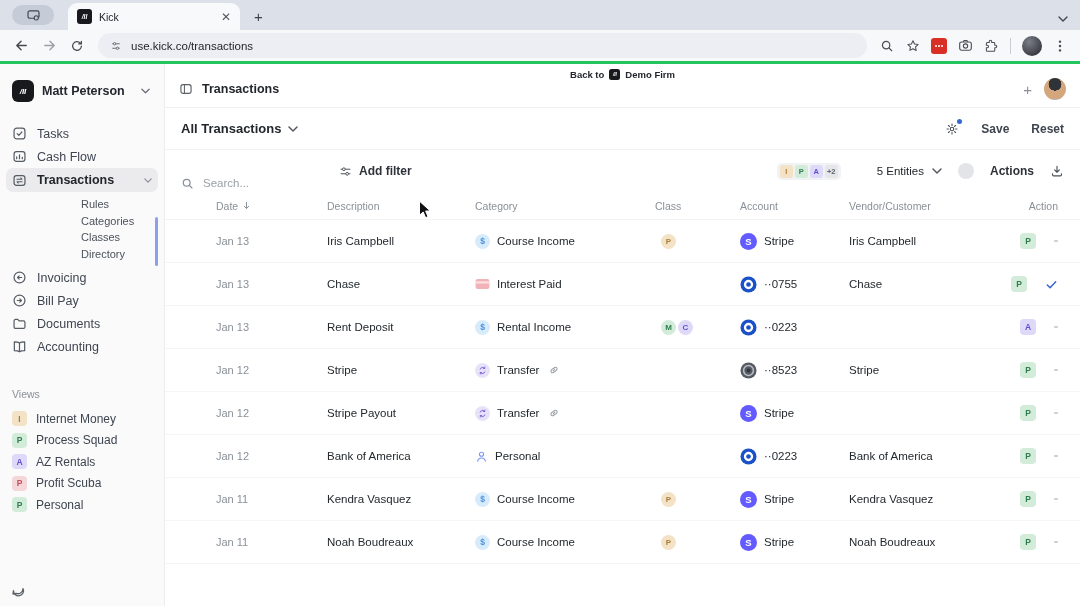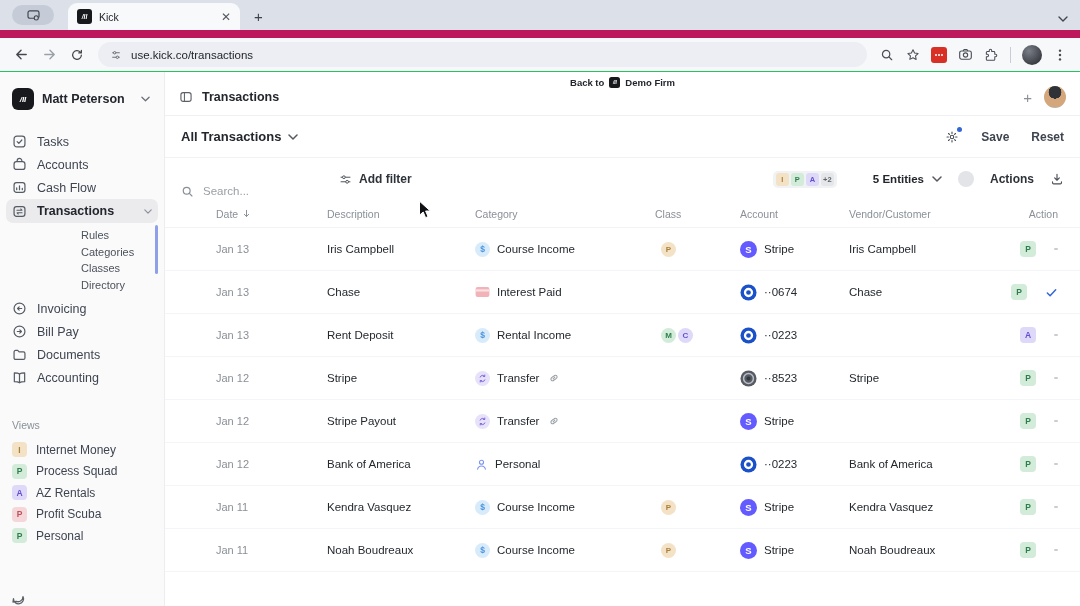--- a/index.html
+++ b/index.html
@@ -1,33 +1,33 @@
 <!DOCTYPE html>
 <html><head>
 <meta charset="utf-8">
 <style>
   html,body{margin:0;padding:0;background:#e9ecf1;}
   *{box-sizing:border-box;}
-  .screen{position:relative;width:1080px;height:606px;overflow:hidden;background:#be185d;
+  .screen{position:relative;width:1080px;height:606px;overflow:hidden;background:#0f172a;
     font-family:"Liberation Sans",sans-serif;color:#24292e;}
   svg{display:block;}
 
   
   .tabstrip{height:30px;background:#dce1e9;display:flex;align-items:flex-end;padding:0 10px;position:relative;}
   .tab-search-pill{width:42px;height:20px;border-radius:10px;background:#c6ccd7;margin:0 14px 5px 2px;
     display:flex;align-items:center;justify-content:center;color:#42464d;}
   .tab{width:172px;height:27px;background:#f8f9fb;border-radius:9px 9px 0 0;display:flex;align-items:center;
     gap:7px;padding:0 9px;}
   .favicon{width:15px;height:15px;border-radius:3px;background:#17191c;color:#fff;font-size:6.5px;font-weight:bold;
     font-style:italic;display:flex;align-items:center;justify-content:center;flex:none;}
   .tab-title{font-size:10.5px;color:#1d2125;flex:1;}
   .tab-close{color:#55595f;font-size:12px;line-height:1;cursor:default;}
   .newtab{color:#3f4348;font-size:15px;margin:0 0 6px 14px;line-height:1;}
   .tabstrip-chevron{position:absolute;right:12px;bottom:8px;color:#43474d;}
-  .toolbar{height:34px;background:#f7f8fa;display:flex;align-items:center;padding:0 8px;gap:2px;border-bottom:1px solid #22c55e;margin-top:8px;}
+  .toolbar{height:34px;background:#f7f8fa;display:flex;align-items:center;padding:0 8px;gap:2px;border-bottom:3px solid #22c55e;}
   .navbtn{width:26px;height:26px;display:flex;align-items:center;justify-content:center;color:#44474c;}
   .navbtn.dim{color:#9aa0a6;}
   .urlbar{flex:1;height:25px;background:#eceef3;border-radius:13px;display:flex;align-items:center;
     gap:9px;padding:0 12px;margin:0 6px;}
   .urlbar .tune{color:#5f6368;}
   .url-text{font-size:11.5px;color:#1d2125;}
   .tool-ic{width:24px;height:24px;display:flex;align-items:center;justify-content:center;color:#4a4e55;}
   .redext{width:16px;height:16px;border-radius:3px;background:#d93025;display:flex;align-items:center;
     justify-content:center;gap:1px;}
   .redext i{width:2px;height:2px;border-radius:50%;background:#fff;}
@@ -90,21 +90,21 @@
   .search-wrap input{border:none;outline:none;background:transparent;font-size:11.5px;width:95px;
     font-family:"Liberation Sans",sans-serif;color:#24292e;}
   .search-wrap input::placeholder{color:#9aa0a6;}
   .addfilter{display:flex;align-items:center;gap:7px;font-size:12px;font-weight:bold;color:#2e333a;margin-left:28px;}
   .addfilter .nic{color:#4a4f56;}
   .controls-right{margin-left:auto;display:flex;align-items:center;gap:16px;}
   .entities{display:flex;align-items:center;gap:8px;}
   .chipset{display:flex;align-items:center;gap:2px;background:#f1f2f4;border-radius:5px;padding:2px 3px;}
   .chip{min-width:13px;height:13px;border-radius:3px;font-size:7.5px;font-weight:bold;display:flex;
     align-items:center;justify-content:center;padding:0 2px;}
-  .entities-label{font-size:11.5px;font-weight:bold;color:#23272d;padding-left:28px;}
+  .entities-label{font-size:11.5px;font-weight:normal;color:#23272d;padding-left:28px;}
   .entities .caret{color:#55595f;}
   .grey-circle{width:16px;height:16px;border-radius:50%;background:#e2e4e8;}
   .actions-label{font-size:12px;font-weight:bold;color:#2e333a;}
   .dl-btn{color:#4a4f56;}
 
   
   .grid-cols{display:grid;grid-template-columns:111px 148px 180px 85px 109px 1fr 80px;
     padding:0 22px 0 51px;align-items:center;}
   .thead{height:28px;font-size:10.5px;color:#8a9097;border-bottom:1px solid #f2f3f6;flex:none;}
   .th{display:flex;align-items:center;gap:4px;}
@@ -254,29 +254,20 @@
             <svg width="15" height="15" viewBox="0 0 16 16">
               <rect x="2.2" y="2.2" width="11.6" height="11.6" rx="3" fill="none" stroke="currentColor" stroke-width="1.3"></rect>
               <path d="M5.5 8.2l1.8 1.8 3.2-3.6" fill="none" stroke="currentColor" stroke-width="1.3" stroke-linecap="round" stroke-linejoin="round"></path>
             </svg>
           </span>
         <span>Tasks</span>
       </div>
       <div class="nav-item">
         <span class="nic">
             <svg width="15" height="15" viewBox="0 0 16 16">
-              <path d="M5.5 5V4a2.5 2.5 0 015 0v1" fill="none" stroke="currentColor" stroke-width="1.3"></path>
-              <rect x="2.2" y="5" width="11.6" height="8.3" rx="2.5" fill="none" stroke="currentColor" stroke-width="1.3"></rect>
-            </svg>
-          </span>
-        <span>Accounts</span>
-      </div>
-      <div class="nav-item">
-        <span class="nic">
-            <svg width="15" height="15" viewBox="0 0 16 16">
               <rect x="2.2" y="2.8" width="11.6" height="10.4" rx="2.5" fill="none" stroke="currentColor" stroke-width="1.3"></rect>
               <path d="M5 10.4V8.4M8 10.4V6.2M11 10.4V8.8" stroke="currentColor" stroke-width="1.3" stroke-linecap="round"></path>
             </svg>
           </span>
         <span>Cash Flow</span>
       </div>
       <div class="nav-item active">
         <span class="nic">
             <svg width="15" height="15" viewBox="0 0 16 16">
               <rect x="2.2" y="2.8" width="11.6" height="10.4" rx="2.5" fill="none" stroke="currentColor" stroke-width="1.3"></rect>
@@ -528,21 +519,21 @@
           <span>Interest Paid</span>
         </div>
         <div class="class-cell"></div>
         <div class="c-cell">
           <span class="logo">
               <svg width="17" height="17" viewBox="0 0 18 18">
                 <circle cx="9" cy="9" r="8.5" fill="#1a50c8"></circle>
                 <circle cx="9" cy="9" r="3.7" fill="none" stroke="#fff" stroke-width="2.4"></circle>
               </svg>
             </span>
-          <span>··0674</span>
+          <span>··0755</span>
         </div>
         <div class="c-cell">
             <span>Chase</span>
           </div>
         <div class="action-cell">
           <span class="abadge b-green">P</span>
           <span class="status-check">
             <svg width="13" height="13" viewBox="0 0 14 14">
                 <path d="M2.5 7.5l3 3 6-6.5" fill="none" stroke="currentColor" stroke-width="1.6" stroke-linecap="round" stroke-linejoin="round"></path>
               </svg>

